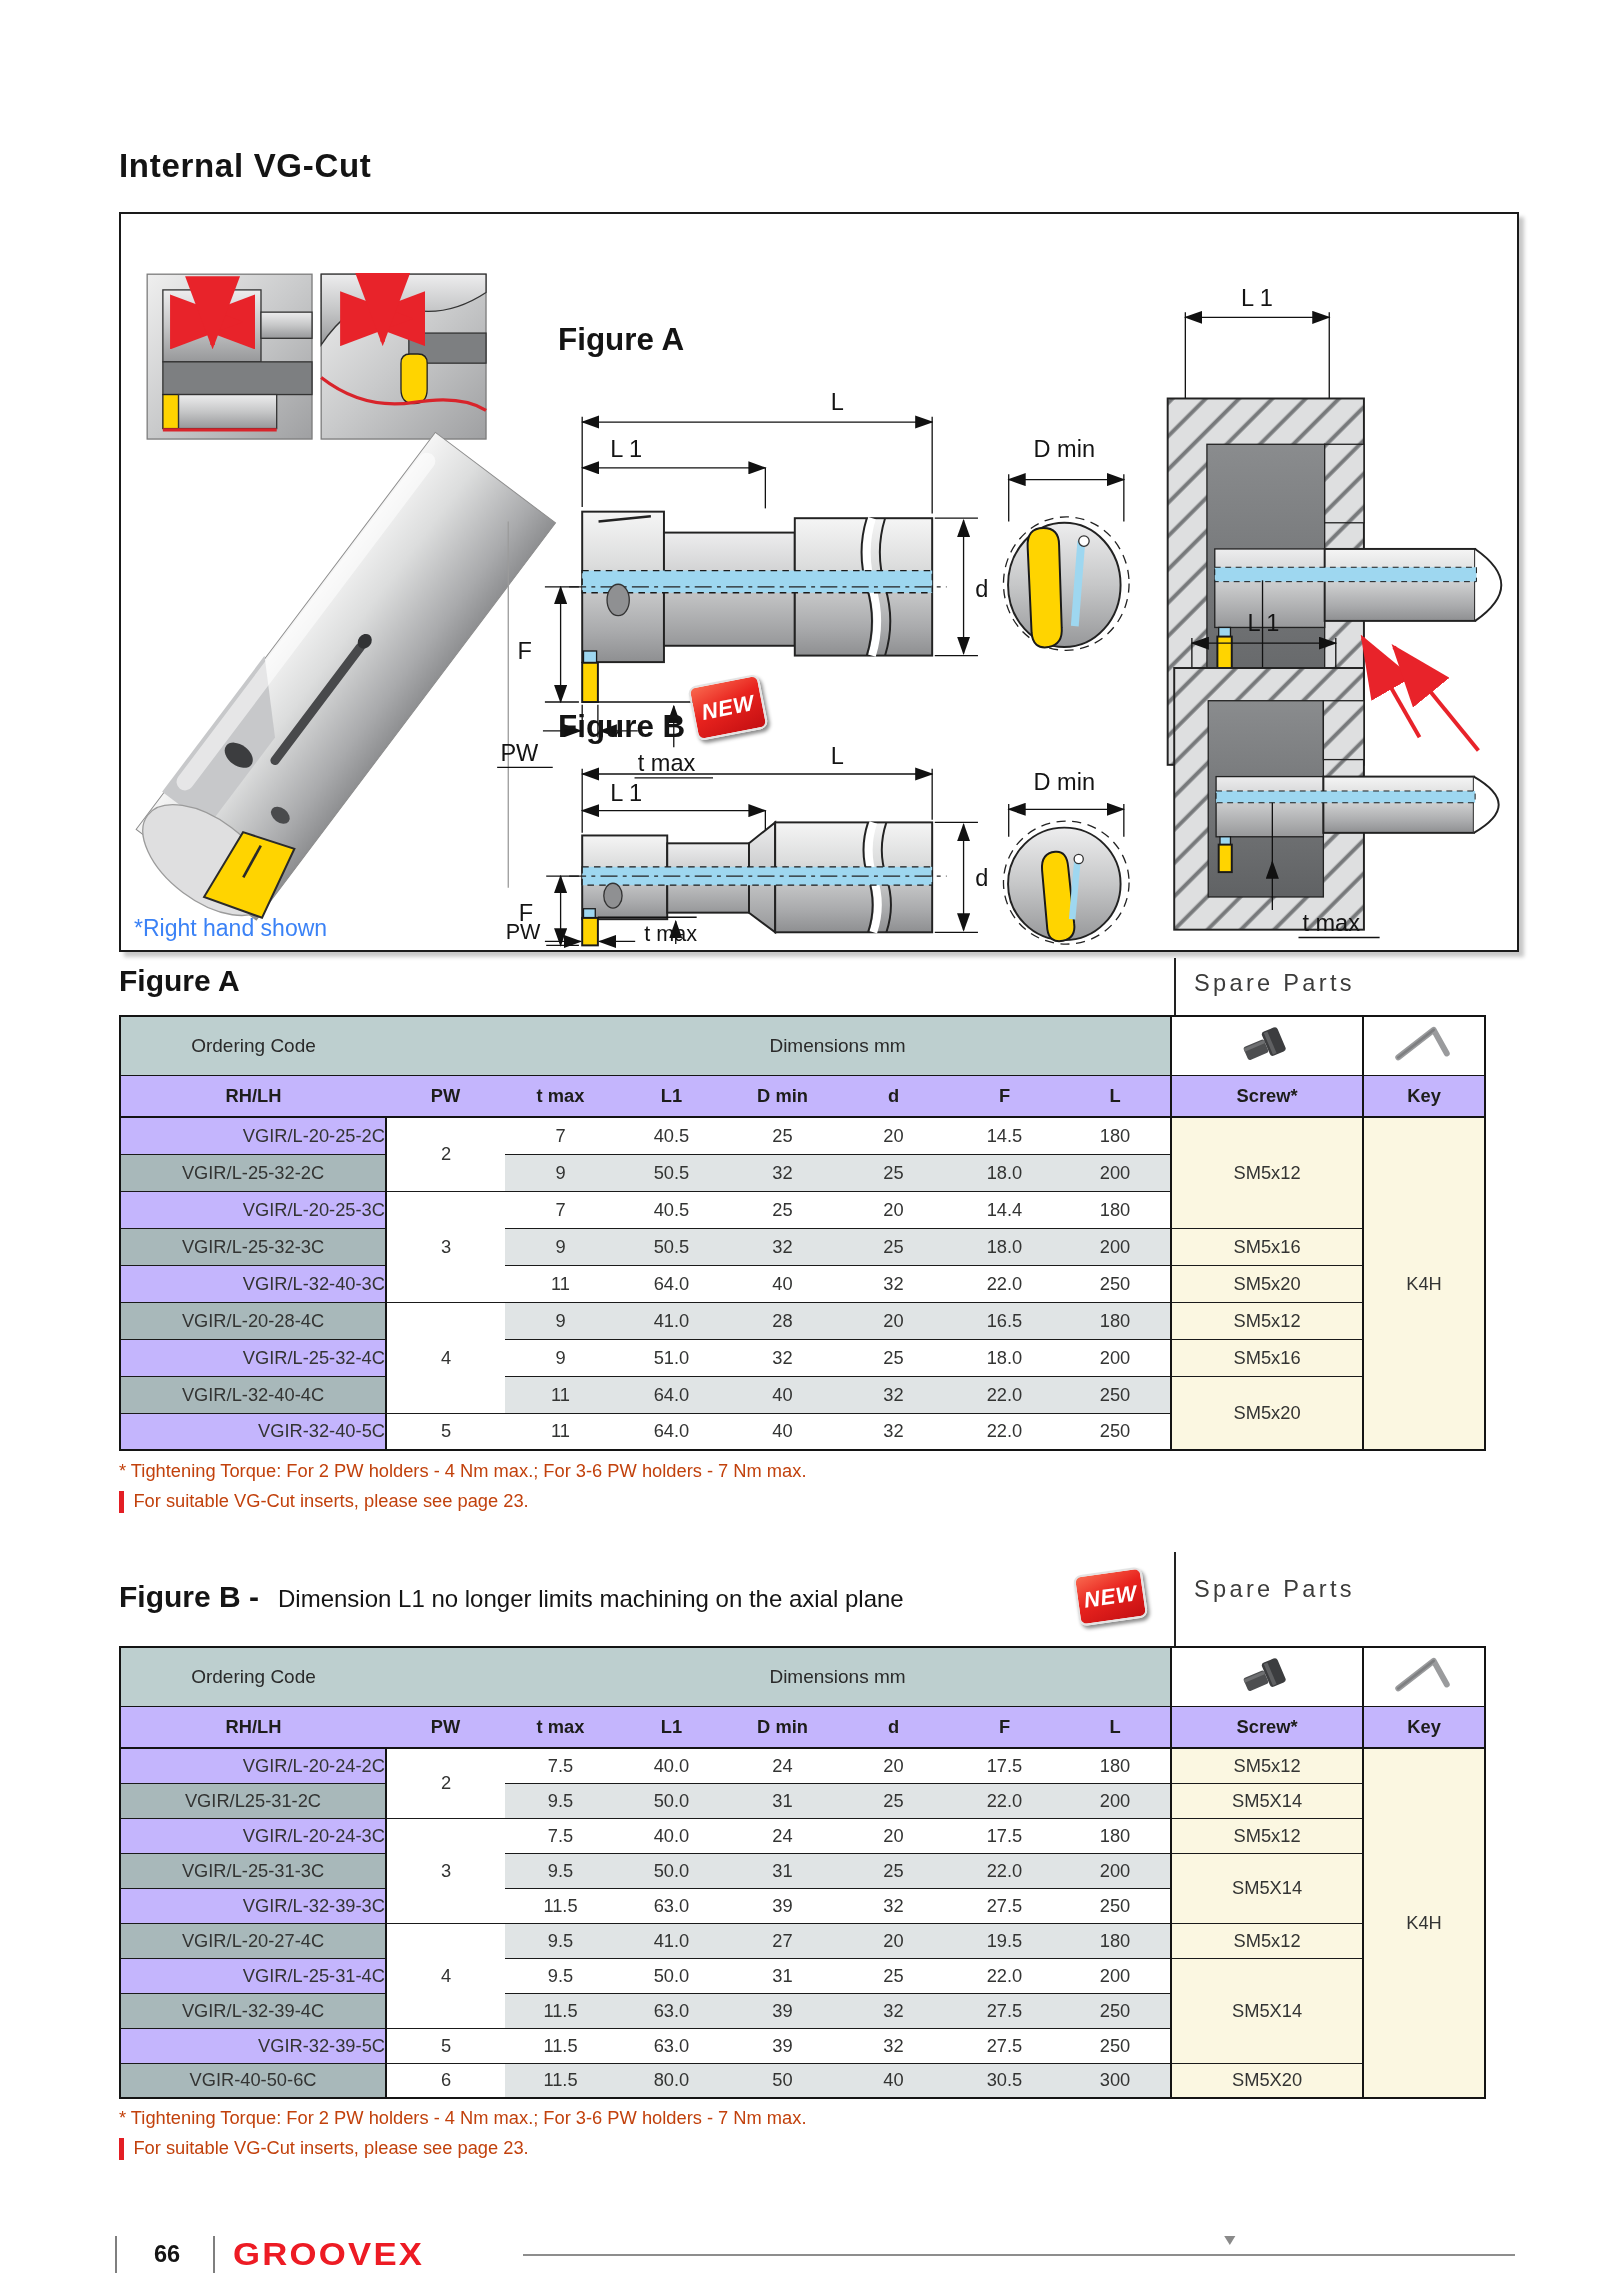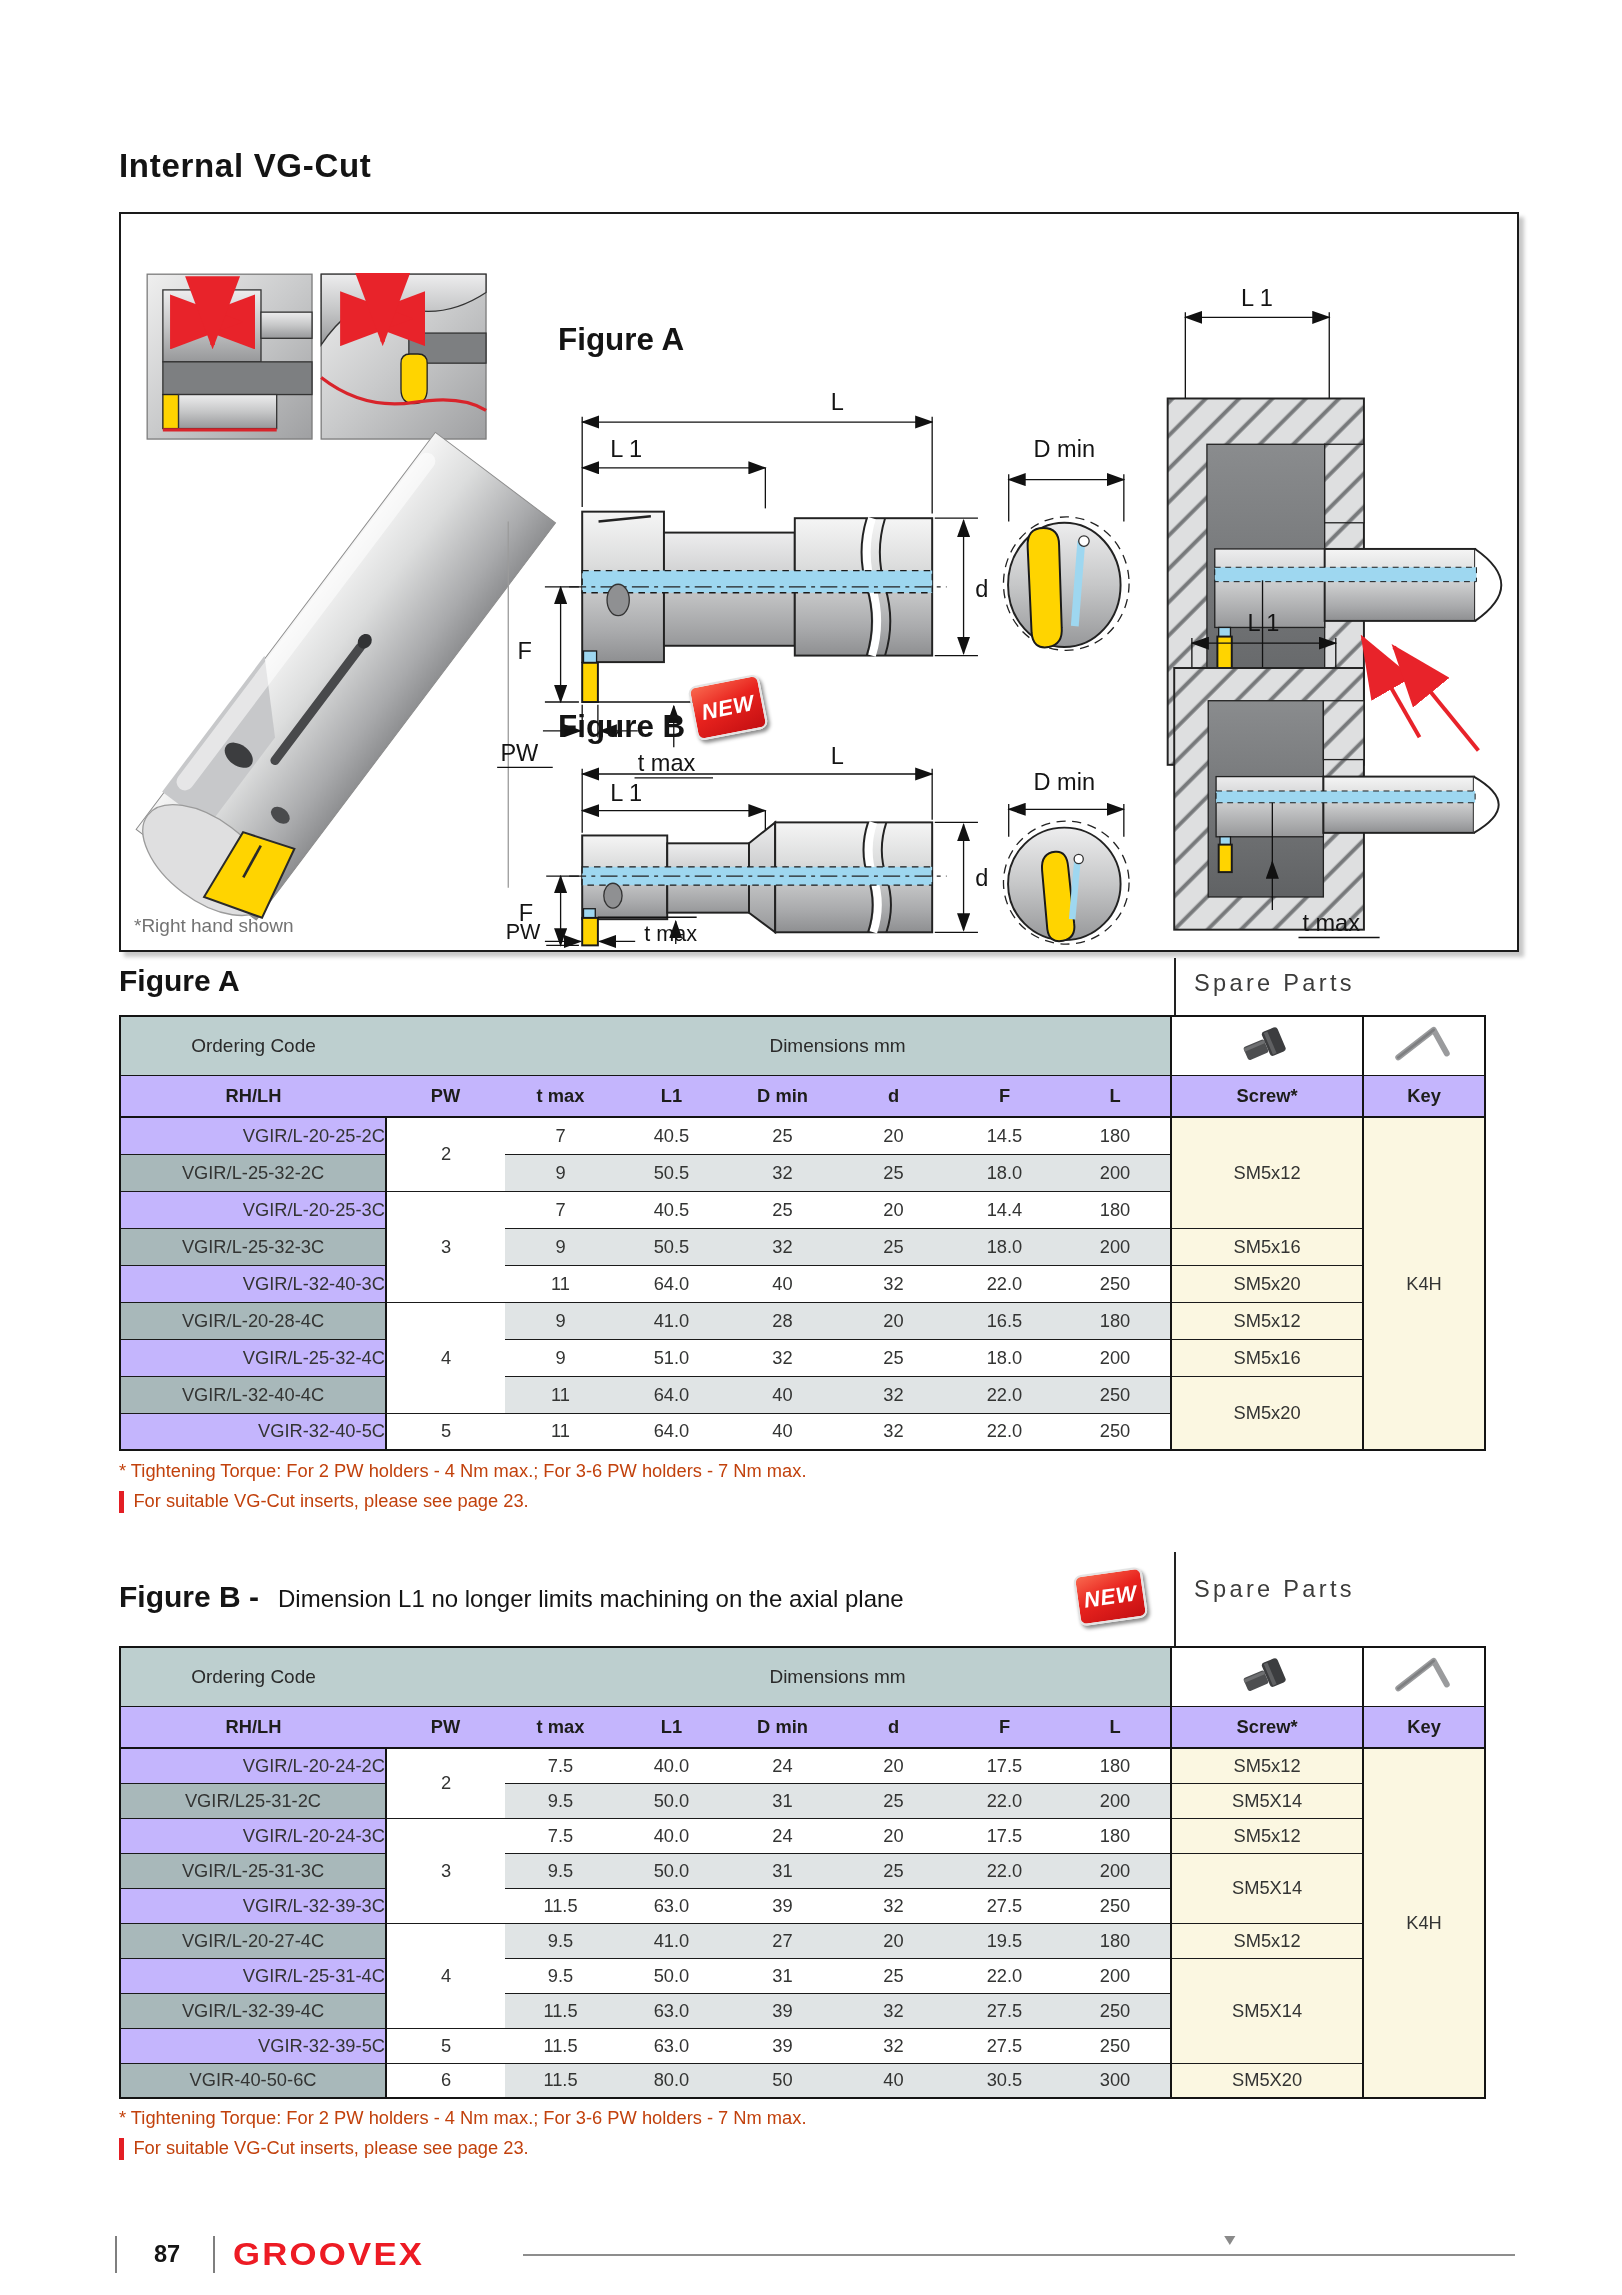--- a/index.html
+++ b/index.html
@@ -7,21 +7,21 @@
         font-family:"Liberation Sans",sans-serif;color:#1d1d1b;margin-top:16px;}
   .abs{position:absolute;}
 
   
   #page-title{left:119px;top:131px;font-size:33px;font-weight:800;letter-spacing:0.7px;color:#141414;}
 
   
   #figure-box{left:119px;top:196px;width:1396px;height:736px;background:#fff;
               border:2px solid #1a1a1a;box-shadow:5.2px 5.2px 3.9px rgba(0,0,0,0.22);}
   #figure-box svg{position:absolute;left:0;top:0;}
-  #right-hand-note{left:13px;top:701px;font-size:19px;color:#737373;}
+  #right-hand-note{left:13px;top:701px;font-size:23px;color:#3b82f6;}
 
   
   .new-badge{width:68px;height:51px;transform:rotate(-11deg);border-radius:7.9px;
              background:linear-gradient(160deg,#f9694f 0%,#e8231e 45%,#c40f12 100%);
              border:2.6px solid #e3e3e3;box-shadow:2px 3.3px 3.9px rgba(0,0,0,.45);
              display:flex;align-items:center;justify-content:center;}
   .new-badge span{color:#fff;font-weight:800;font-style:italic;font-size:22px;letter-spacing:0.7px;}
 
   
   .sec-title{font-size:30px;font-weight:800;color:#141414;}
@@ -625,21 +625,21 @@
         </tr>
       </tbody>
   </table>
 
   <div class="abs footnote" style="left:119px;top:2091px;">* Tightening Torque: For 2 PW holders - 4 Nm max.; For 3-6 PW holders  - 7 Nm max.</div>
   <div class="abs footnote" style="left:119px;top:2121px;">
     <span class="redbar"></span><span>For suitable VG-Cut inserts, please see page 23.</span>
   </div>
 
   <div class="abs fbar" style="left:115px;top:2220px;"></div>
-  <div class="abs" id="page-num" style="left:131px;top:2225px;width:72px;text-align:center;">87</div>
+  <div class="abs" id="page-num" style="left:131px;top:2225px;width:72px;text-align:center;">66</div>
   <div class="abs fbar" style="left:213px;top:2220px;"></div>
   <div class="abs" id="brand-logo" style="left:233px;top:2221px;">
     <span>GROOVEX</span>
     <span class="vtri"></span>
   </div>
   <div class="abs" id="footer-rule" style="left:523px;top:2238px;width:992px;"></div>
 
 </div>
 
 

